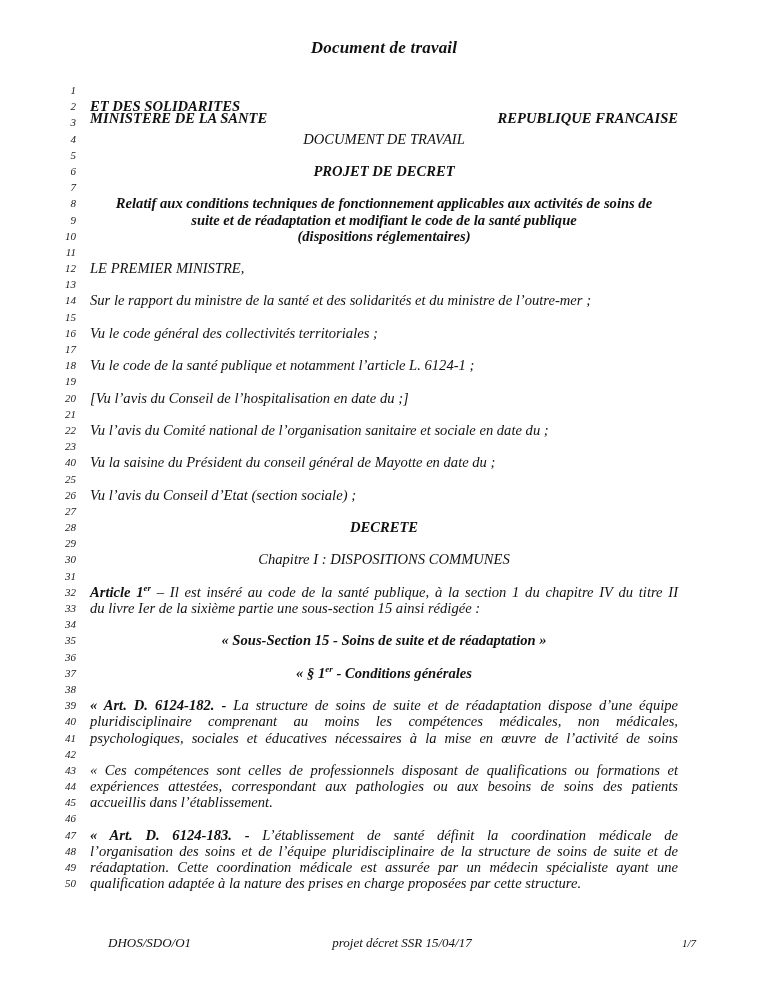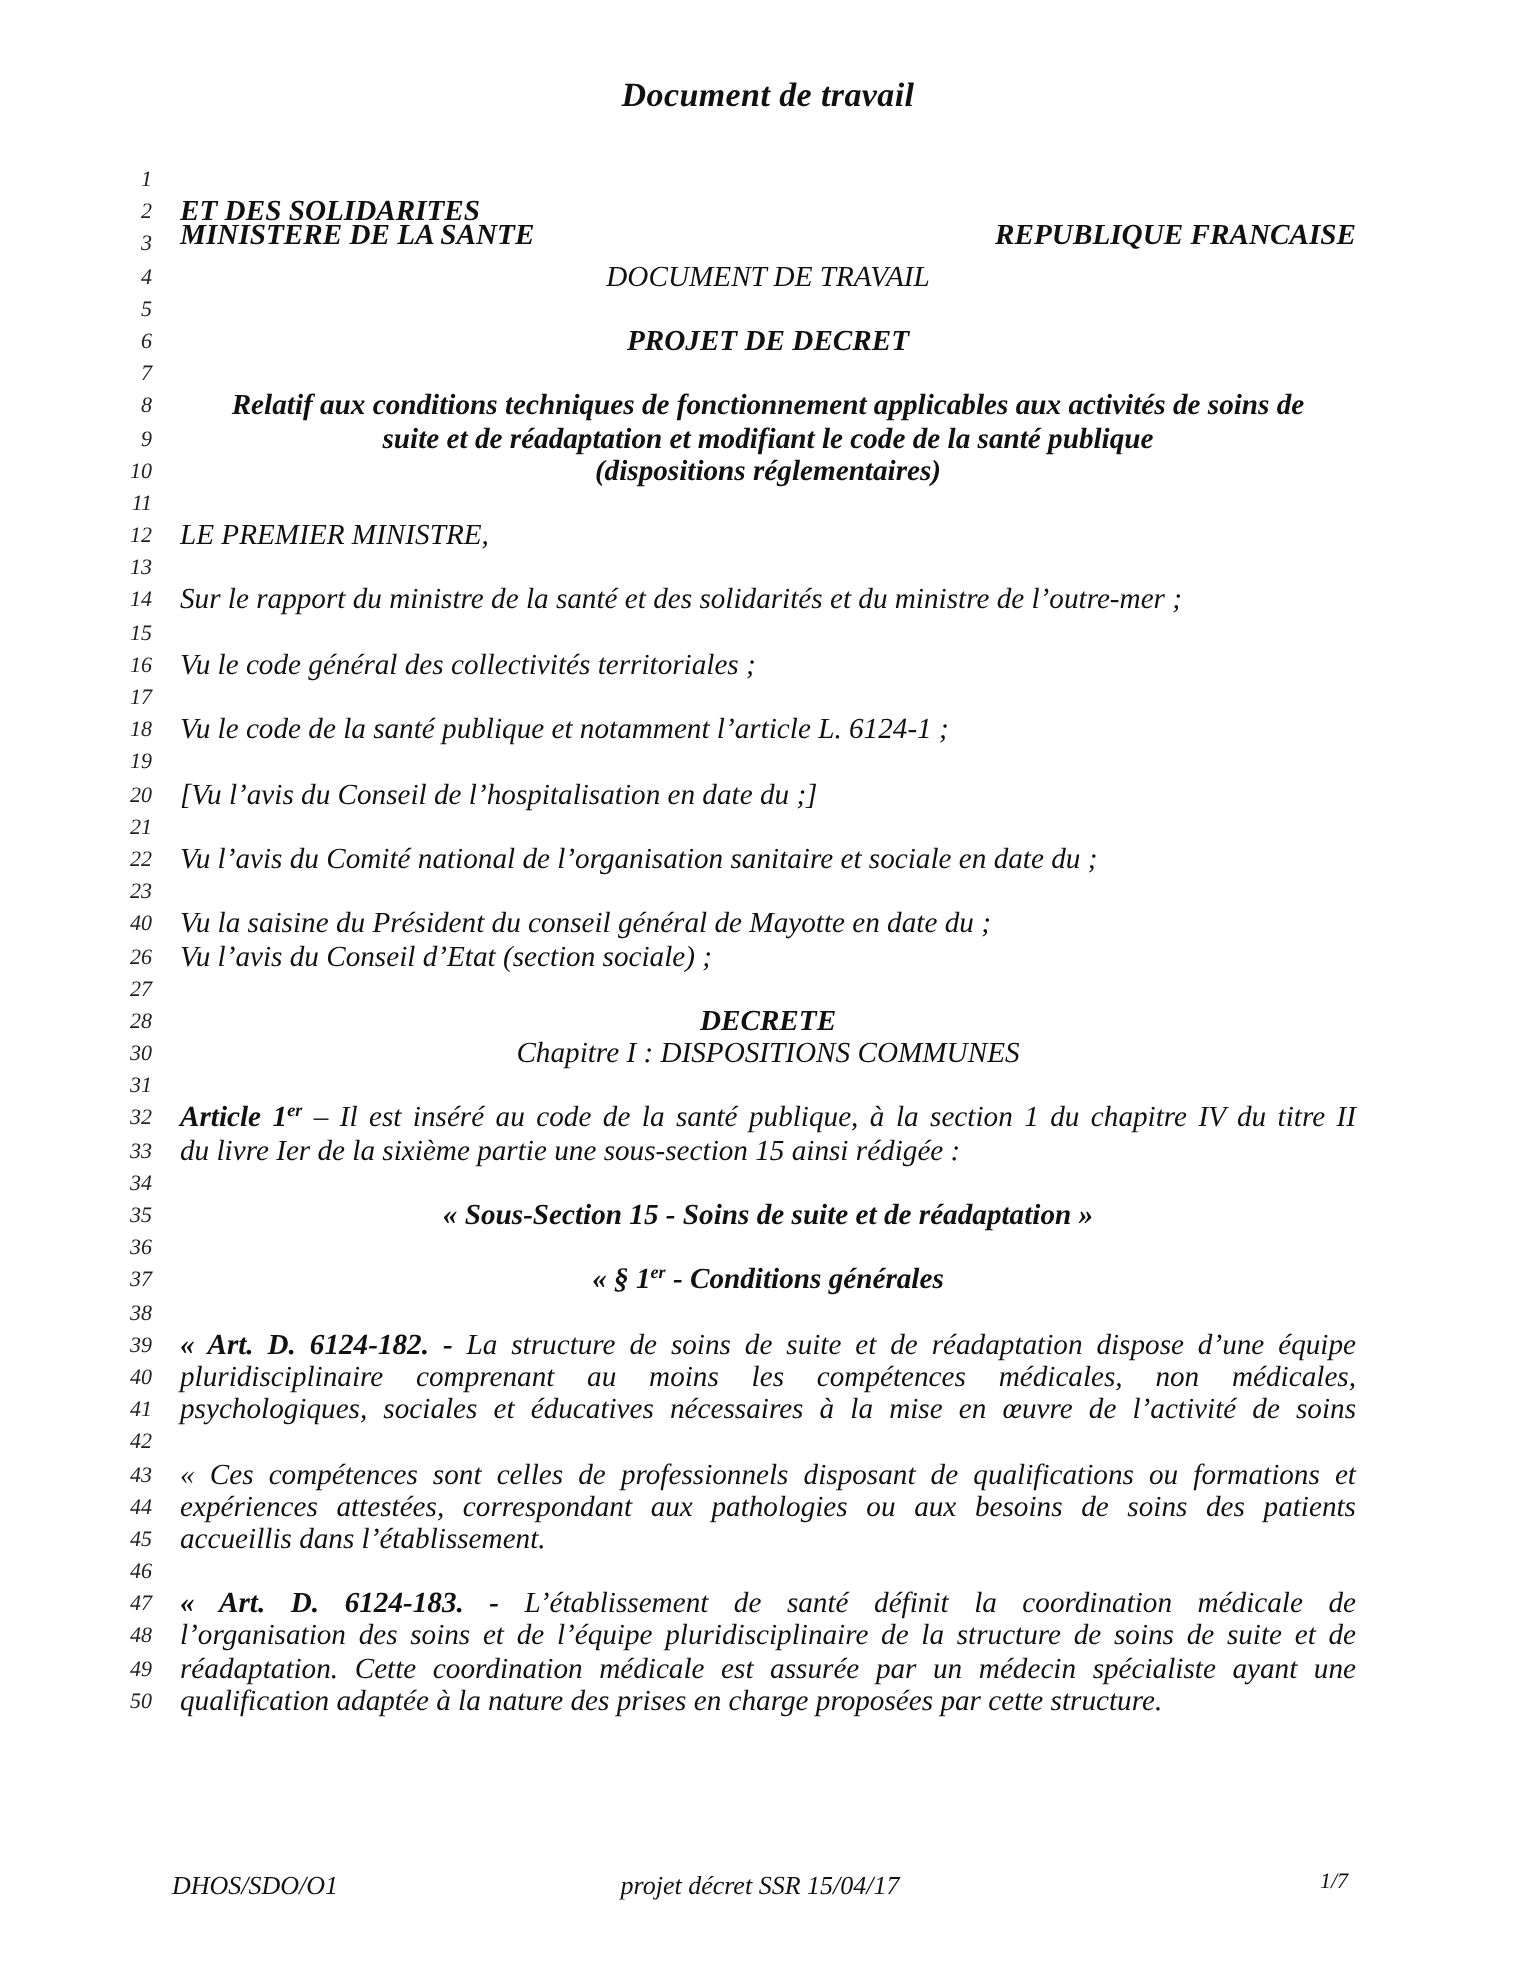--- a/index.html
+++ b/index.html
@@ -49,24 +49,24 @@
     white-space: nowrap;
   }
   .b { font-weight: bold; margin-top: 28px; }
   sup { font-size: 0.62em; line-height: 0; vertical-align: super; }
   .center .linetext { text-align: center; }
   .justify .linetext { white-space: normal; text-align: justify; text-align-last: justify; }
   .split .linetext { display: flex; justify-content: space-between; }
   .footer {
     position: absolute;
     top: 935px;
-    left: 86px;
+    left: 108px;
     width: 588px;
     display: flex;
-    align-items: flex-start;
+    align-items: center;
     font-size: 13px;
   }
   .footer-left  { flex: 1; text-align: left; }
   .footer-center{ flex: 1.4; text-align: center; }
   .footer-right { flex: 1; text-align: right; font-size: 11px; }
 </style>
 </head>
 <body>
 
 <div class="page">
@@ -166,30 +166,38 @@
       </div>
       <div class="line left">
         <span class="lineno">23</span>
         <span class="linetext"></span>
       </div>
       <div class="line left">
         <span class="lineno">40</span>
         <span class="linetext"><span>Vu la saisine du Président du conseil général de Mayotte en date du ;</span></span>
       </div>
       <div class="line left">
+        <span class="lineno">25</span>
+        <span class="linetext"></span>
+      </div>
+      <div class="line left">
         <span class="lineno">26</span>
         <span class="linetext"><span>Vu l’avis du Conseil d’Etat (section sociale) ;</span></span>
       </div>
       <div class="line left">
         <span class="lineno">27</span>
         <span class="linetext"></span>
       </div>
       <div class="line center">
         <span class="lineno">28</span>
         <span class="linetext"><span class="b">DECRETE</span></span>
+      </div>
+      <div class="line left">
+        <span class="lineno">29</span>
+        <span class="linetext"></span>
       </div>
       <div class="line center">
         <span class="lineno">30</span>
         <span class="linetext"><span>Chapitre I : DISPOSITIONS COMMUNES</span></span>
       </div>
       <div class="line left">
         <span class="lineno">31</span>
         <span class="linetext"></span>
       </div>
       <div class="line justify">

